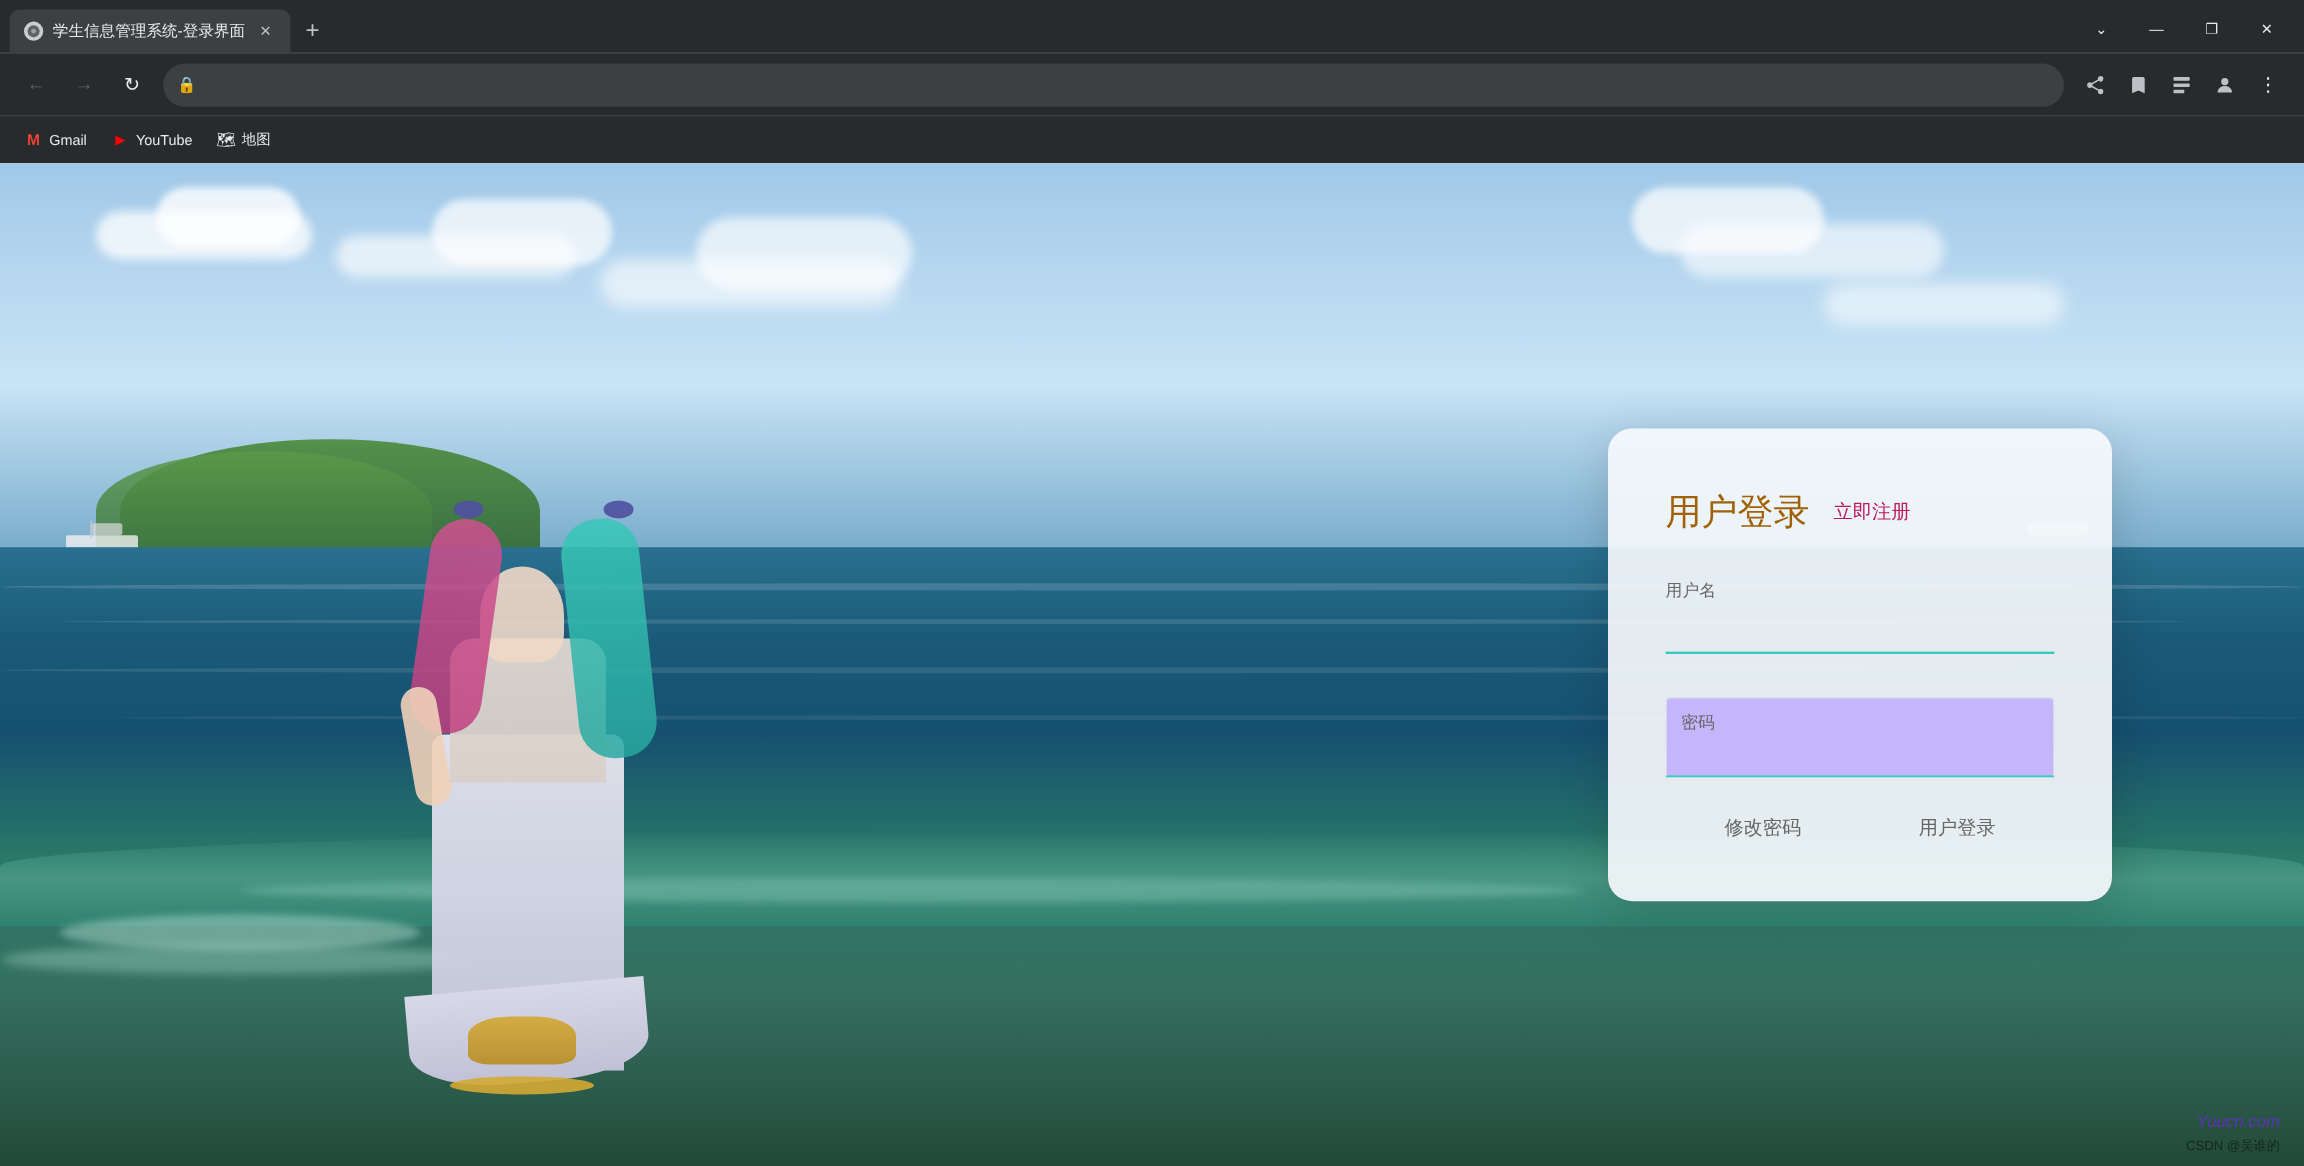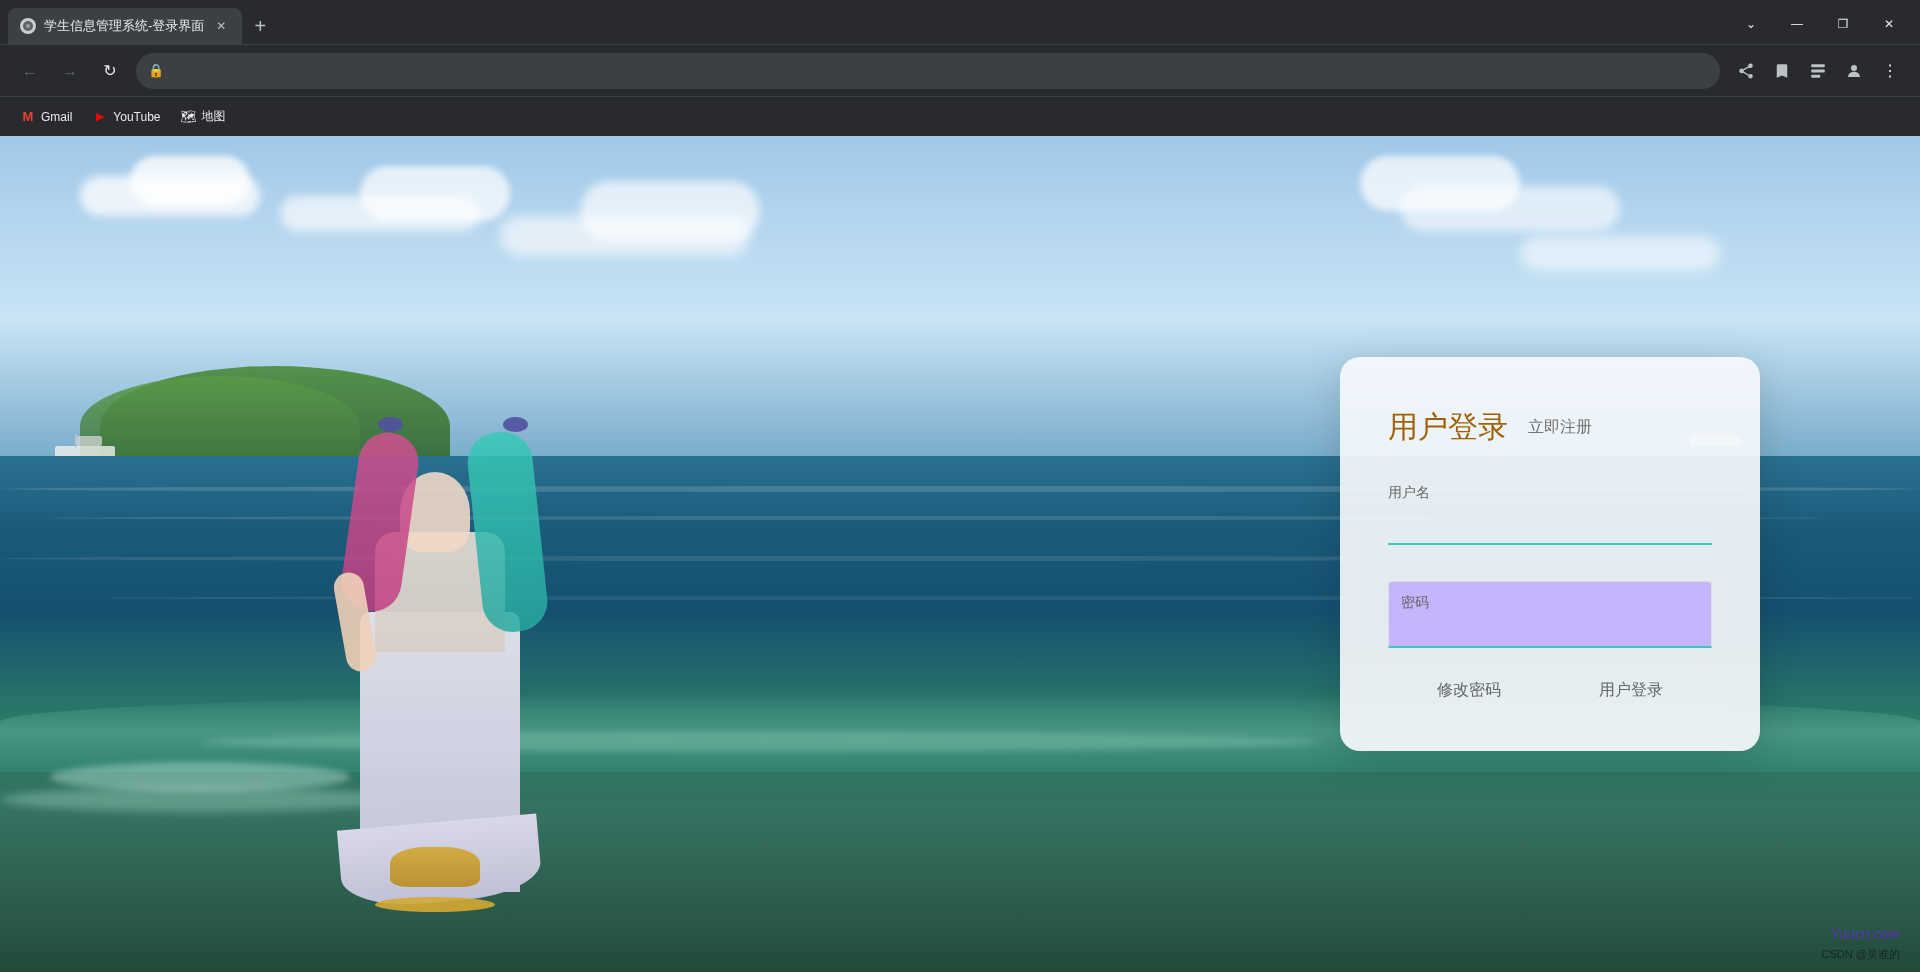--- a/index.html
+++ b/index.html
@@ -199,21 +199,21 @@
       gap: 20px;
       margin-bottom: 36px;
     }
     .login-title {
       font-size: 30px;
       font-weight: normal;
       color: #a16207;
       white-space: nowrap;
     }
     .login-register {
-      color: #737373;
+      color: #be185d;
       font-size: 16px;
       cursor: pointer;
       text-decoration: none;
       white-space: nowrap;
     }
 
     .form-group {
       margin-bottom: 36px;
     }
     .form-label {

